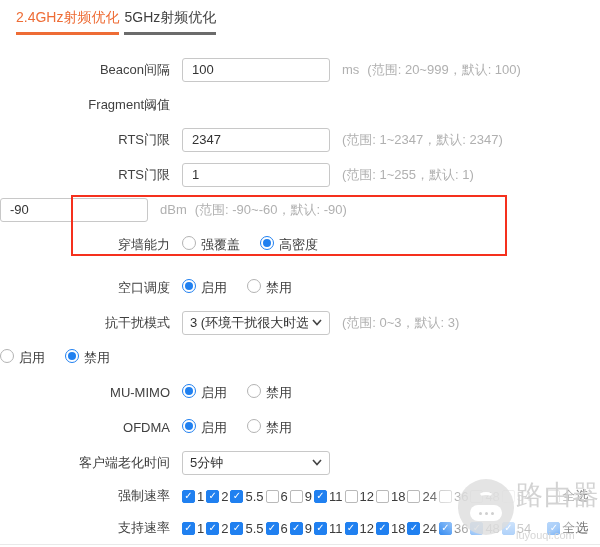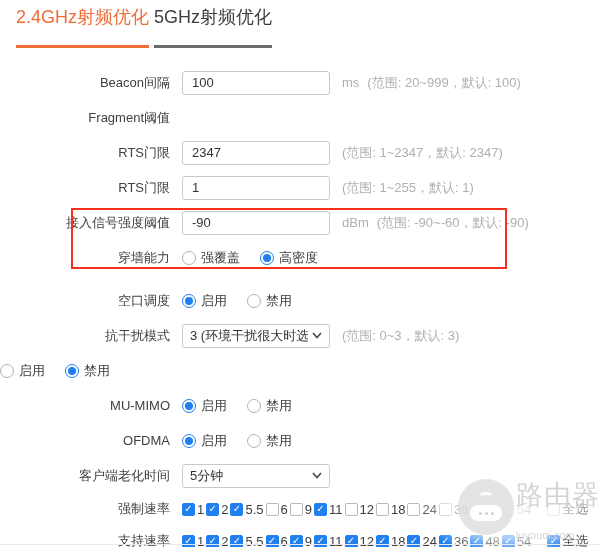--- a/index.html
+++ b/index.html
@@ -11,21 +11,21 @@
   *{box-sizing:border-box;margin:0;padding:0;}
   html,body{background:#fff;}
   body{
     width:600px;height:547px;overflow:hidden;position:relative;
     font-family:"Liberation Sans","DejaVu Sans",sans-serif;
     color:#3c3c3c;
   }
   
   .tabs{padding:8px 0 0 16px;display:flex;}
   .tab{
-    font-size:18px;line-height:19px;padding-bottom:18px;margin-right:5px;
+    font-size:14px;line-height:19px;padding-bottom:5px;margin-right:5px;
     color:#3f3f3f;border-bottom:3px solid #6b6b6b;cursor:pointer;white-space:nowrap;
   }
   .tab.active{color:var(--accent);border-bottom-color:var(--accent);}
   
   .content{position:relative;margin-top:17px;}
   .rows > .row{display:flex;align-items:center;height:35px;font-size:13px;}
   .rows > .row:nth-child(7){margin-top:8px;}
   .rows > .row:nth-child(13),
   .rows > .row:nth-child(14){height:32px;}
   .label{width:170px;flex:none;text-align:right;margin-right:12px;color:#404040;white-space:nowrap;}
@@ -40,21 +40,21 @@
   .unit + .hint{margin-left:8px;}
   
   .select{
     width:148px;height:24px;border:1px solid #c8c8c8;border-radius:3px;
     padding:0 7px;display:flex;align-items:center;justify-content:space-between;
     color:#333;cursor:pointer;flex:none;background:#fff;
   }
   .select-value{overflow:hidden;text-overflow:clip;}
   .chevron{display:inline-flex;margin-left:4px;flex:none;}
   
-  .radio-group{display:inline-flex;align-items:center;margin-right:20px;cursor:pointer;}
+  .radio-group{display:inline-flex;align-items:flex-start;margin-right:20px;cursor:pointer;}
   .radio{
     width:14px;height:14px;border:1px solid #b3b3b3;border-radius:50%;
     background:#fff;position:relative;flex:none;
   }
   .radio.selected{border-color:var(--blue);}
   .radio.selected::after{
     content:'';position:absolute;left:2px;top:2px;right:2px;bottom:2px;
     background:var(--blue);border-radius:50%;
   }
   .radio-label{margin-left:5px;color:#3c3c3c;}
@@ -130,21 +130,20 @@
         </div>
       </div>
       <div class="row">
         <div class="label">RTS门限</div>
         <div class="field">
           <input class="text-input" type="text" value="1" style="">
           <span class="hint">(范围: 1~255，默认: 1)</span>
         </div>
       </div>
       <div class="row highlighted">
-        <div class="label">接入信号强度阈值</div>
         <div class="field">
           <input class="text-input" type="text" value="-90" style="">
           <span class="unit">dBm</span>
           <span class="hint">(范围: -90~-60，默认: -90)</span>
         </div>
       </div>
       <div class="row highlighted">
         <div class="label">穿墙能力</div>
         <div class="field">
           <span class="radio-group">

